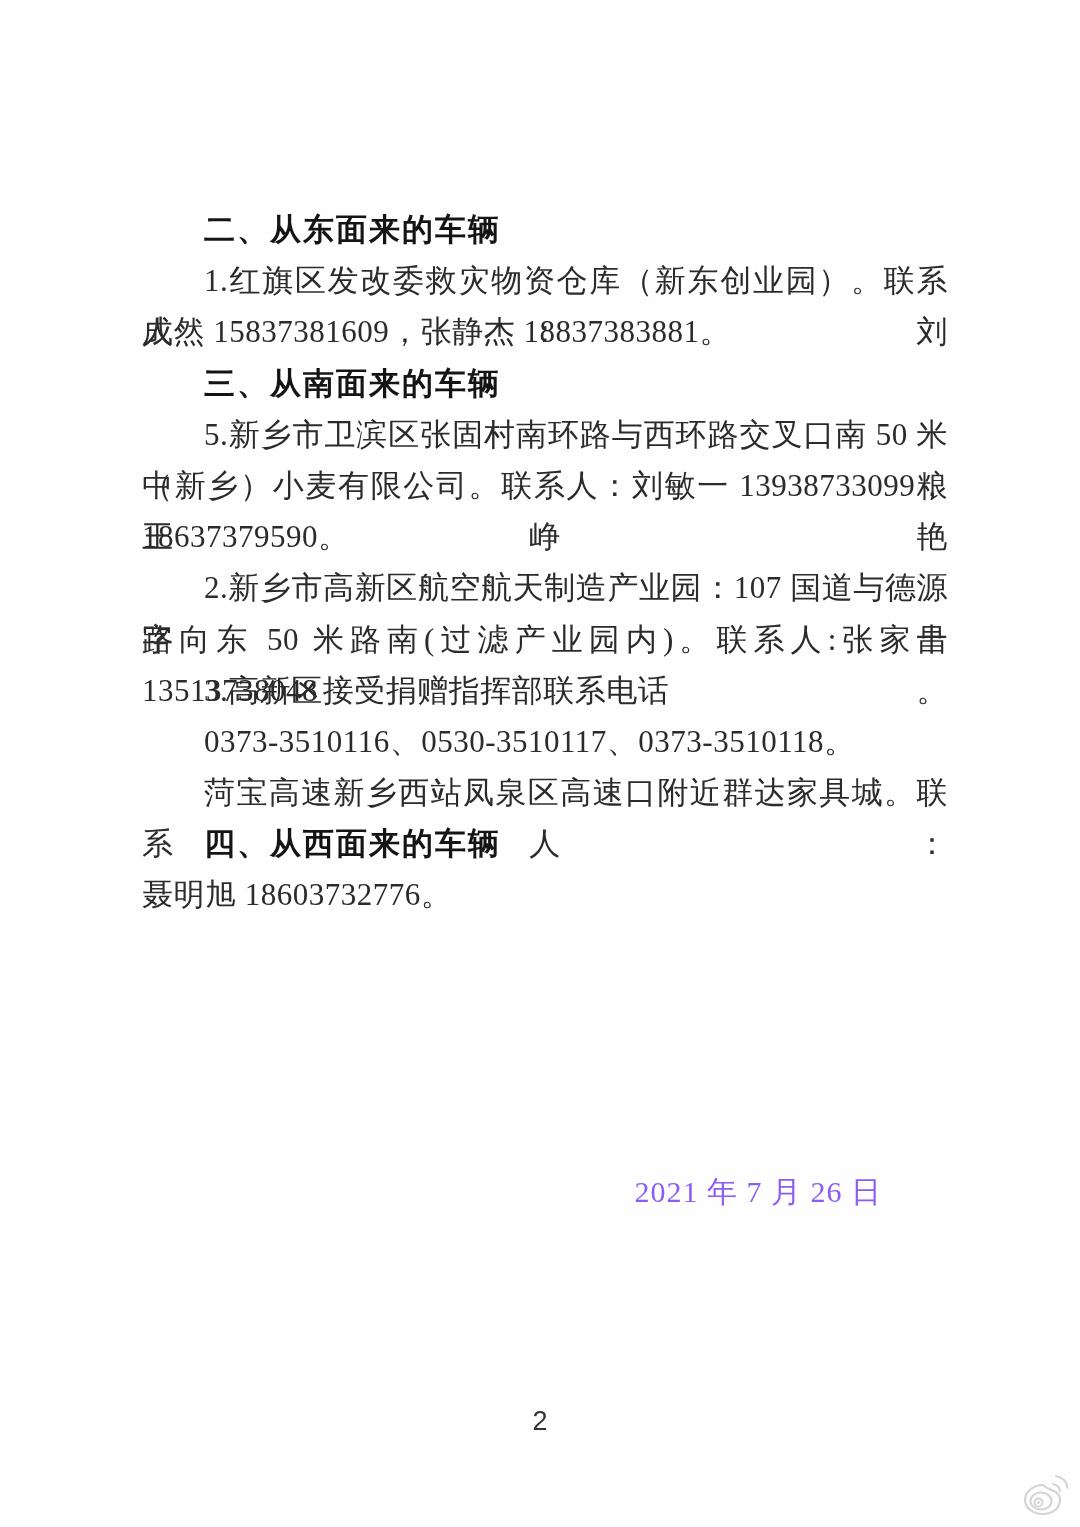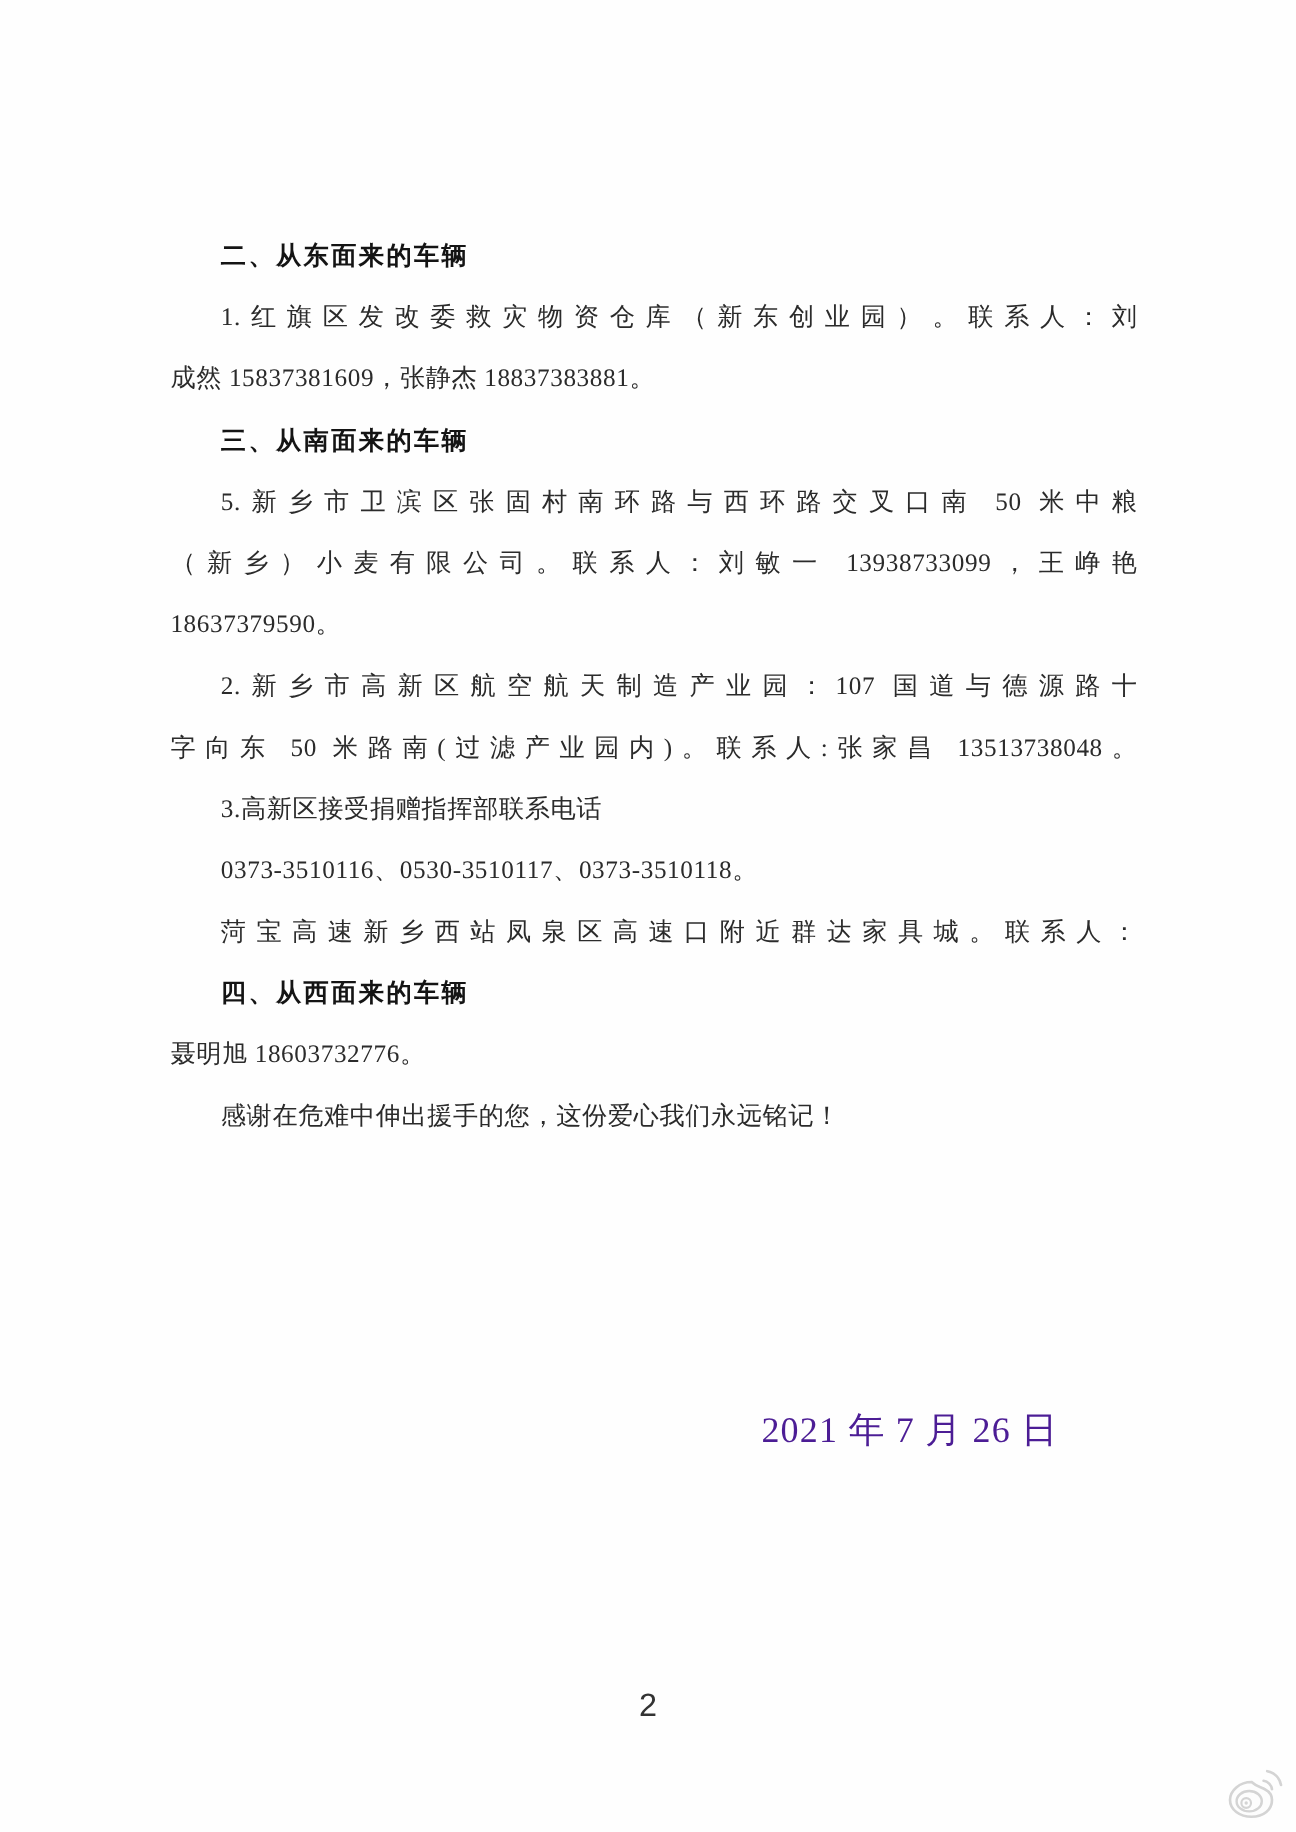--- a/index.html
+++ b/index.html
@@ -16,23 +16,23 @@
   }
   .scan-page {
     position: absolute;
     inset: 0;
     background: #fefefe;
   }
   
   .doc-body {
     position: absolute;
     left: 142px;
-    top: 188px;
+    top: 204px;
     width: 806px;
-    font-size: 21px;
+    font-size: 31px;
     line-height: 51.2px;
     color: #2b2b2b;
     letter-spacing: 0.5px;
   }
   .doc-body .line {
     height: 51.2px;
     white-space: nowrap;
     overflow: visible;
   }
   .doc-body .line.indent {
@@ -48,21 +48,21 @@
     font-weight: 700;
     color: #141414;
     letter-spacing: 2px;
   }
   
   .doc-date {
     position: absolute;
     top: 1172px;
     right: 198px;
     font-size: 30px;
-    color: #4c1d95;
+    color: #8b5cf6;
     letter-spacing: 1px;
   }
   
   .page-number {
     position: absolute;
     top: 1406px;
     left: 0;
     width: 1080px;
     text-align: center;
     font-family: "Liberation Sans", "DejaVu Sans", sans-serif;
@@ -105,21 +105,20 @@
       <div class="line indent j">5.新乡市卫滨区张固村南环路与西环路交叉口南 50 米中粮</div>
       <div class="line j">（新乡）小麦有限公司。联系人：刘敏一 13938733099，王峥艳</div>
       <div class="line">18637379590。</div>
       <div class="line indent j">2.新乡市高新区航空航天制造产业园：107 国道与德源路十</div>
       <div class="line j">字向东 50 米路南(过滤产业园内)。联系人:张家昌 13513738048。</div>
       <div class="line indent">3.高新区接受捐赠指挥部联系电话</div>
       <div class="line indent">0373-3510116、0530-3510117、0373-3510118。</div>
       <div class="line indent j">菏宝高速新乡西站凤泉区高速口附近群达家具城。联系人：</div>
       <div class="line heading indent">四、从西面来的车辆</div>
       <div class="line">聂明旭 18603732776。</div>
-      <div class="line indent">感谢在危难中伸出援手的您，这份爱心我们永远铭记！</div>
     </div>
 
   <div class="doc-date">2021 年 7 月 26 日</div>
 
   <div class="page-number">2</div>
 
   <div class="watermark">
     <span>
       <svg width="52" height="52" viewBox="0 0 52 52" fill="none">
 

